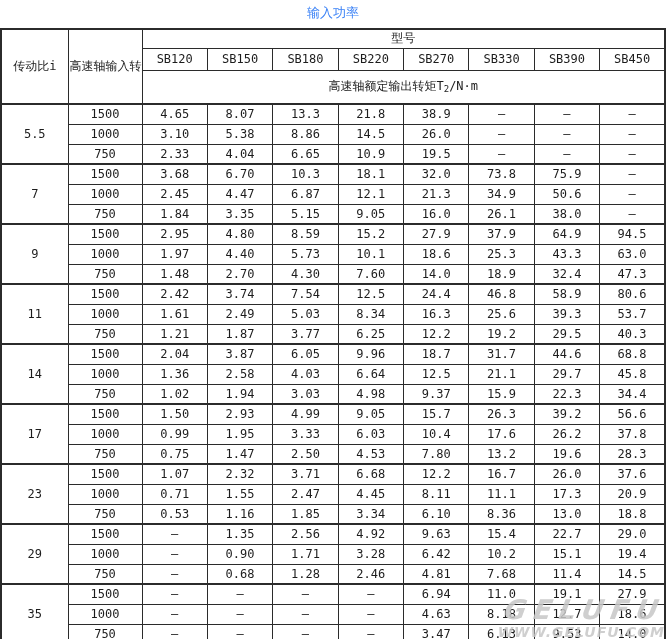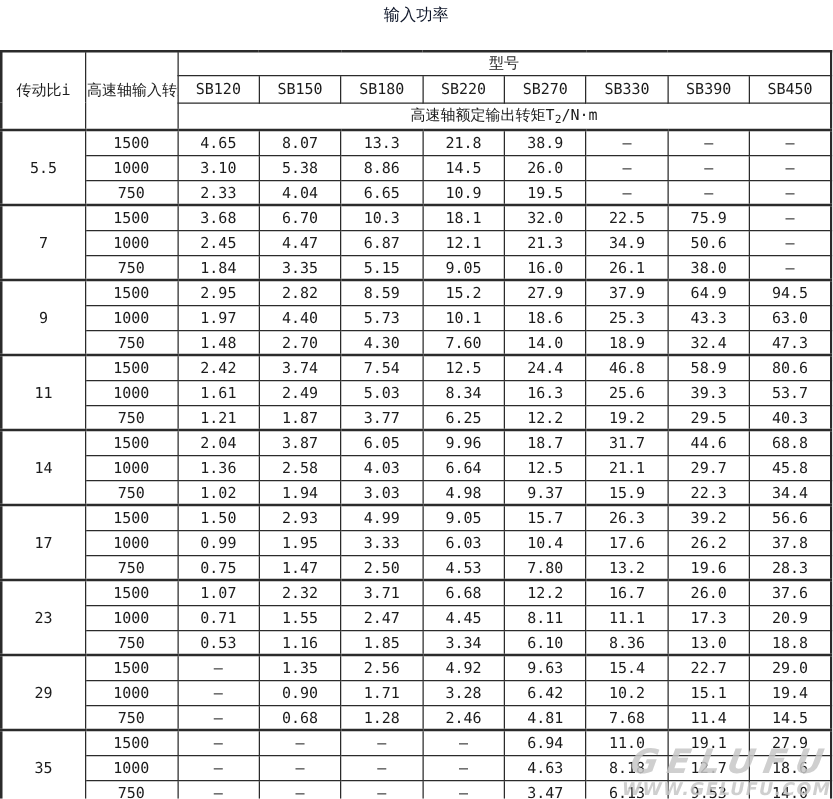--- a/index.html
+++ b/index.html
@@ -7,25 +7,25 @@
   .page {
     position: relative;
     width: 666px;
     height: 639px;
     background: #ffffff;
     font-family: "DejaVu Sans Mono", "DejaVu Sans", monospace;
     color: #1c1c1c;
     overflow: hidden;
   }
   .title {
-    height: 40px;
+    height: 28px;
     line-height: 26px;
     text-align: center;
     font-size: 13px;
-    color: #0f172a;
+    color: #3b82f6;
   }
   table.spec {
     width: 666px;
     border-collapse: collapse;
     table-layout: fixed;
     border: 2px solid #2b2b2b;
   }
   table.spec td {
     border: 1px solid #2b2b2b;
     text-align: center;
@@ -41,21 +41,21 @@
   td.h-speed {
     font-size: 11.5px;
     white-space: normal;
     word-break: break-all;
     line-height: 21px;
     text-align: left;
     padding: 0 1px;
   }
   td.h-model { height: 19px; font-size: 12px; }
   td.h-sb    { height: 22px; font-size: 12px; margin-top: 22px; }
-  td.h-torque{ height: 22px; font-size: 12px; white-space: normal; }
+  td.h-torque{ height: 34px; font-size: 12px; white-space: normal; }
   sub { font-size: 9px; vertical-align: -2px; }
   
   tbody td { height: 20px; }
   tbody td.ratio-cell { font-size: 12px; }
   tr.group-start td { border-top: 2px solid #2b2b2b; }
   
   .watermark {
     position: absolute;
     right: 1px;
     bottom: 0;
@@ -156,21 +156,21 @@
           <td class="torque-cell">—</td>
         </tr>
         <tr class="group-start">
           <td rowspan="3" class="ratio-cell">7</td>
           <td class="speed-cell">1500</td>
           <td class="torque-cell">3.68</td>
           <td class="torque-cell">6.70</td>
           <td class="torque-cell">10.3</td>
           <td class="torque-cell">18.1</td>
           <td class="torque-cell">32.0</td>
-          <td class="torque-cell">22.5</td>
+          <td class="torque-cell">73.8</td>
           <td class="torque-cell">75.9</td>
           <td class="torque-cell">—</td>
         </tr>
         <tr>
           <td class="speed-cell">1000</td>
           <td class="torque-cell">2.45</td>
           <td class="torque-cell">4.47</td>
           <td class="torque-cell">6.87</td>
           <td class="torque-cell">12.1</td>
           <td class="torque-cell">21.3</td>
@@ -186,21 +186,21 @@
           <td class="torque-cell">9.05</td>
           <td class="torque-cell">16.0</td>
           <td class="torque-cell">26.1</td>
           <td class="torque-cell">38.0</td>
           <td class="torque-cell">—</td>
         </tr>
         <tr class="group-start">
           <td rowspan="3" class="ratio-cell">9</td>
           <td class="speed-cell">1500</td>
           <td class="torque-cell">2.95</td>
-          <td class="torque-cell">2.82</td>
+          <td class="torque-cell">4.80</td>
           <td class="torque-cell">8.59</td>
           <td class="torque-cell">15.2</td>
           <td class="torque-cell">27.9</td>
           <td class="torque-cell">37.9</td>
           <td class="torque-cell">64.9</td>
           <td class="torque-cell">94.5</td>
         </tr>
         <tr>
           <td class="speed-cell">1000</td>
           <td class="torque-cell">1.97</td>

